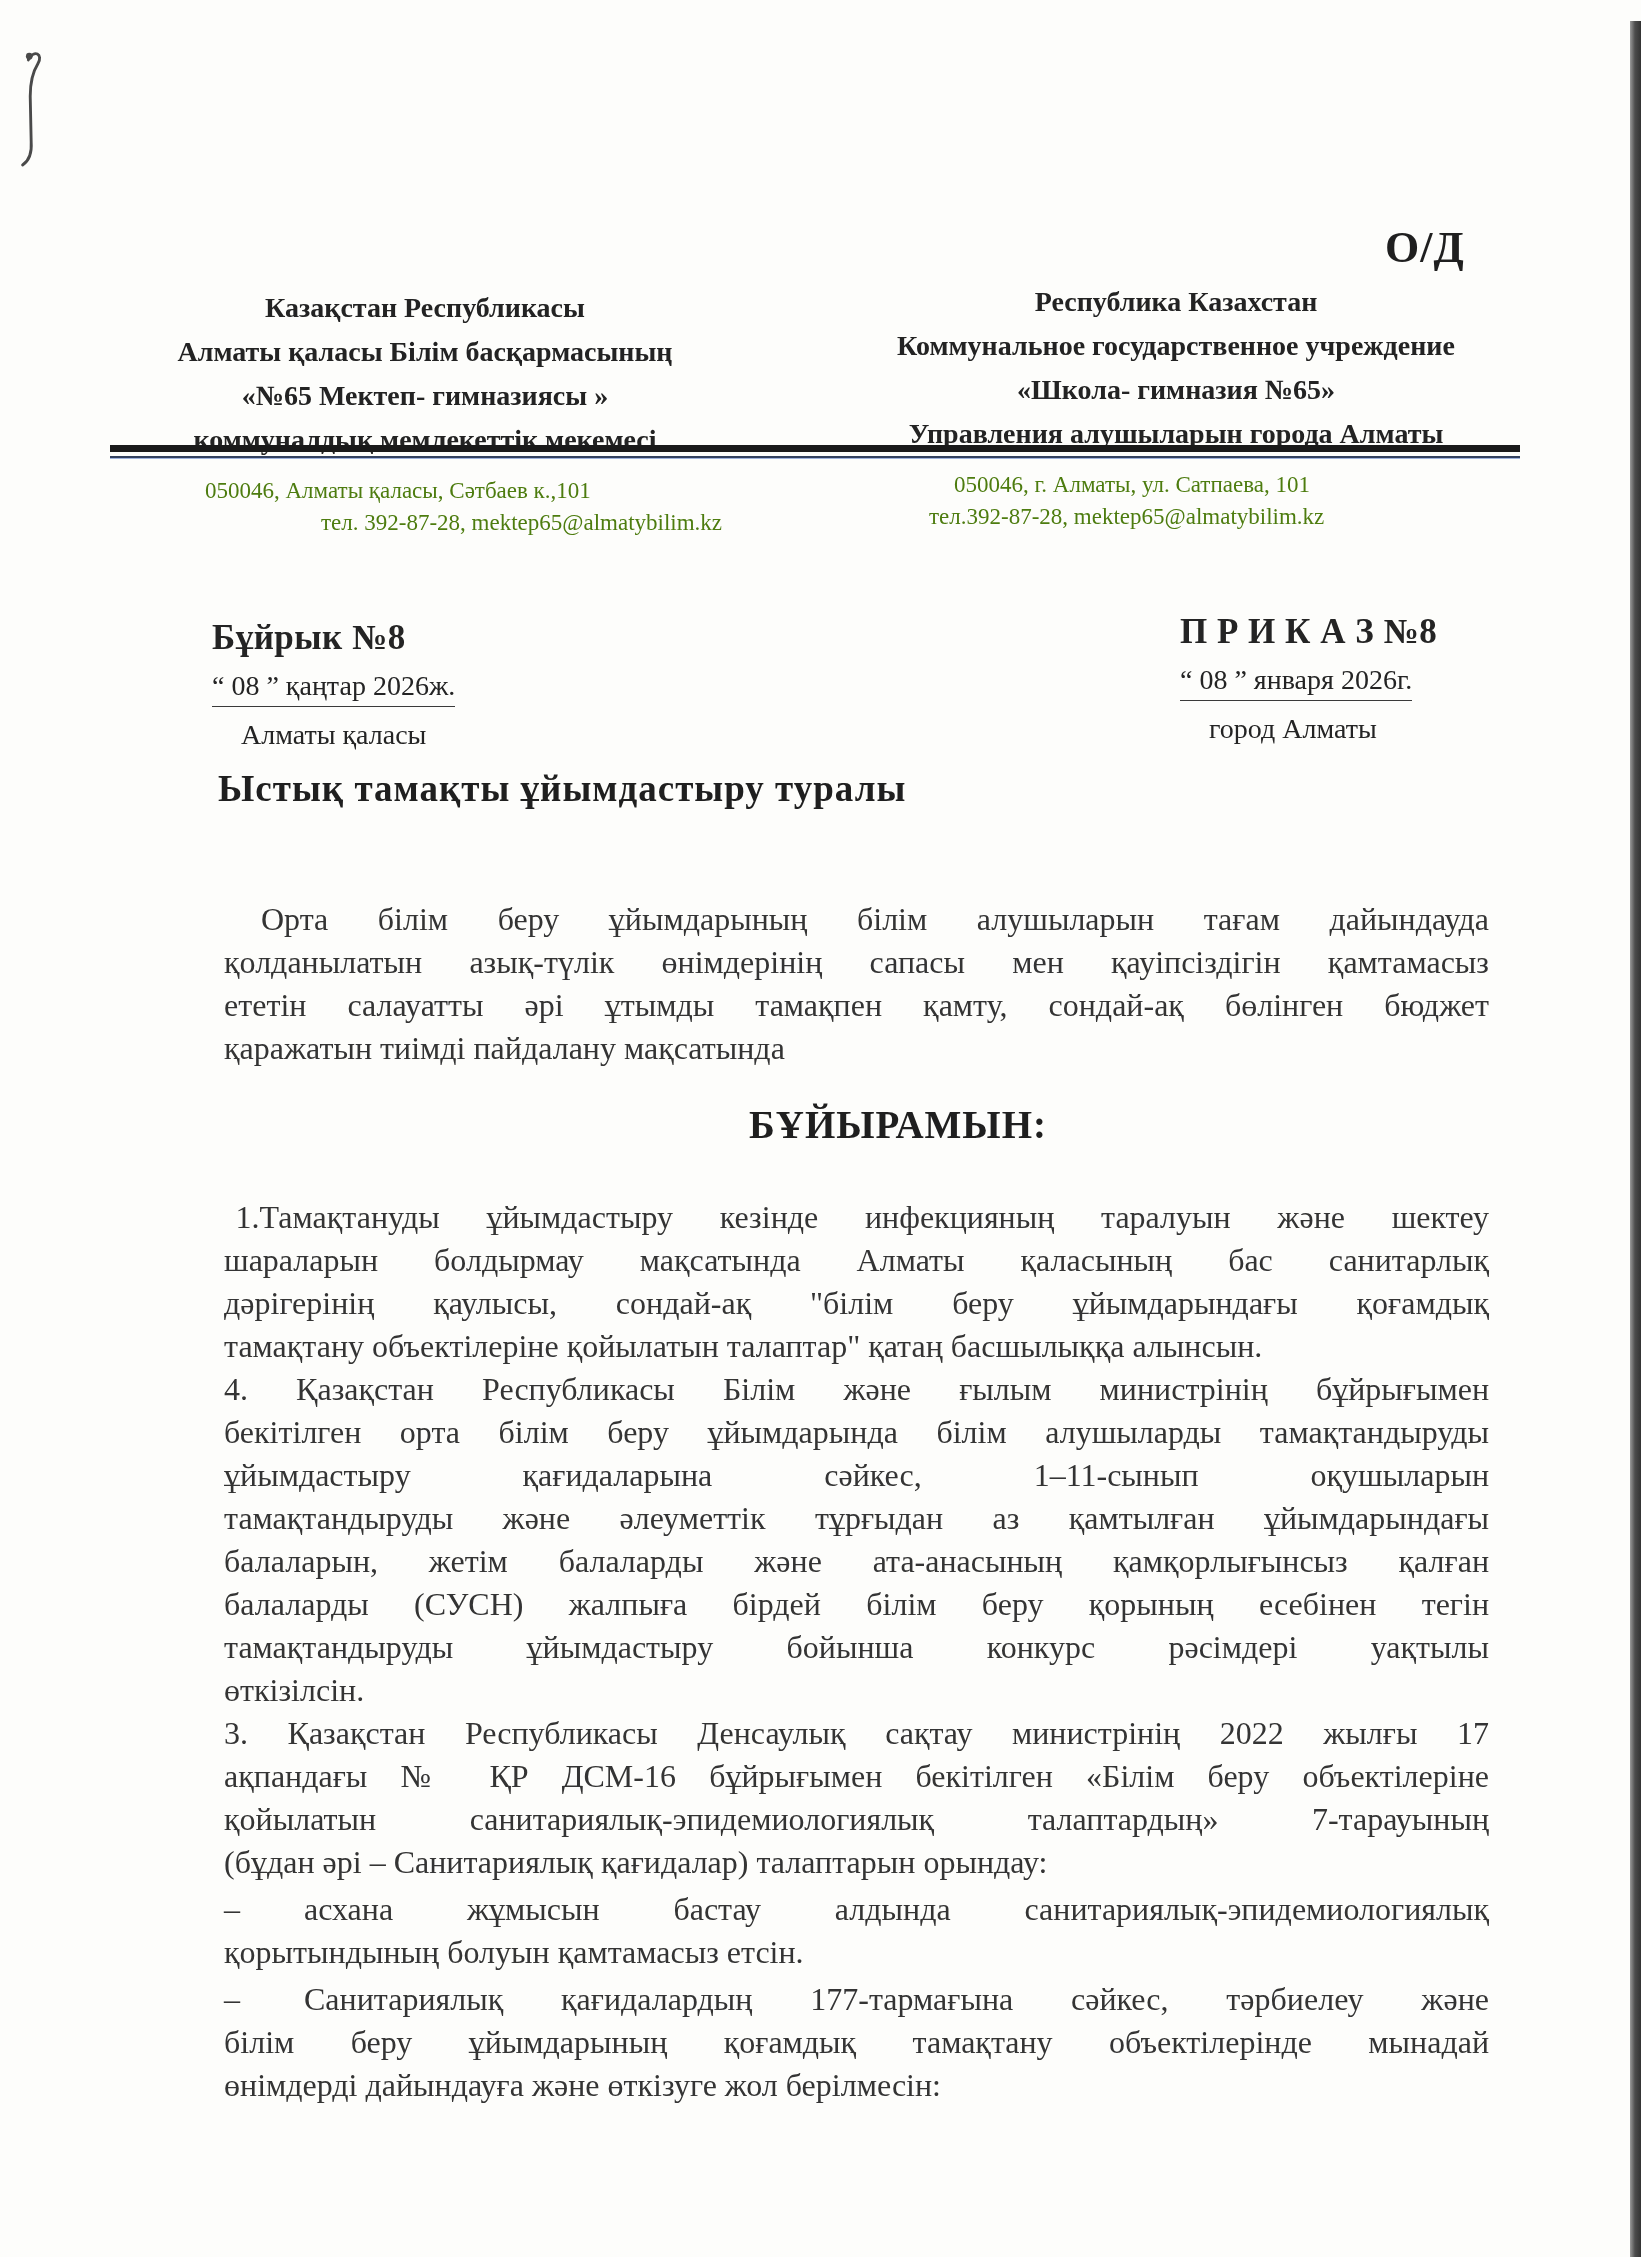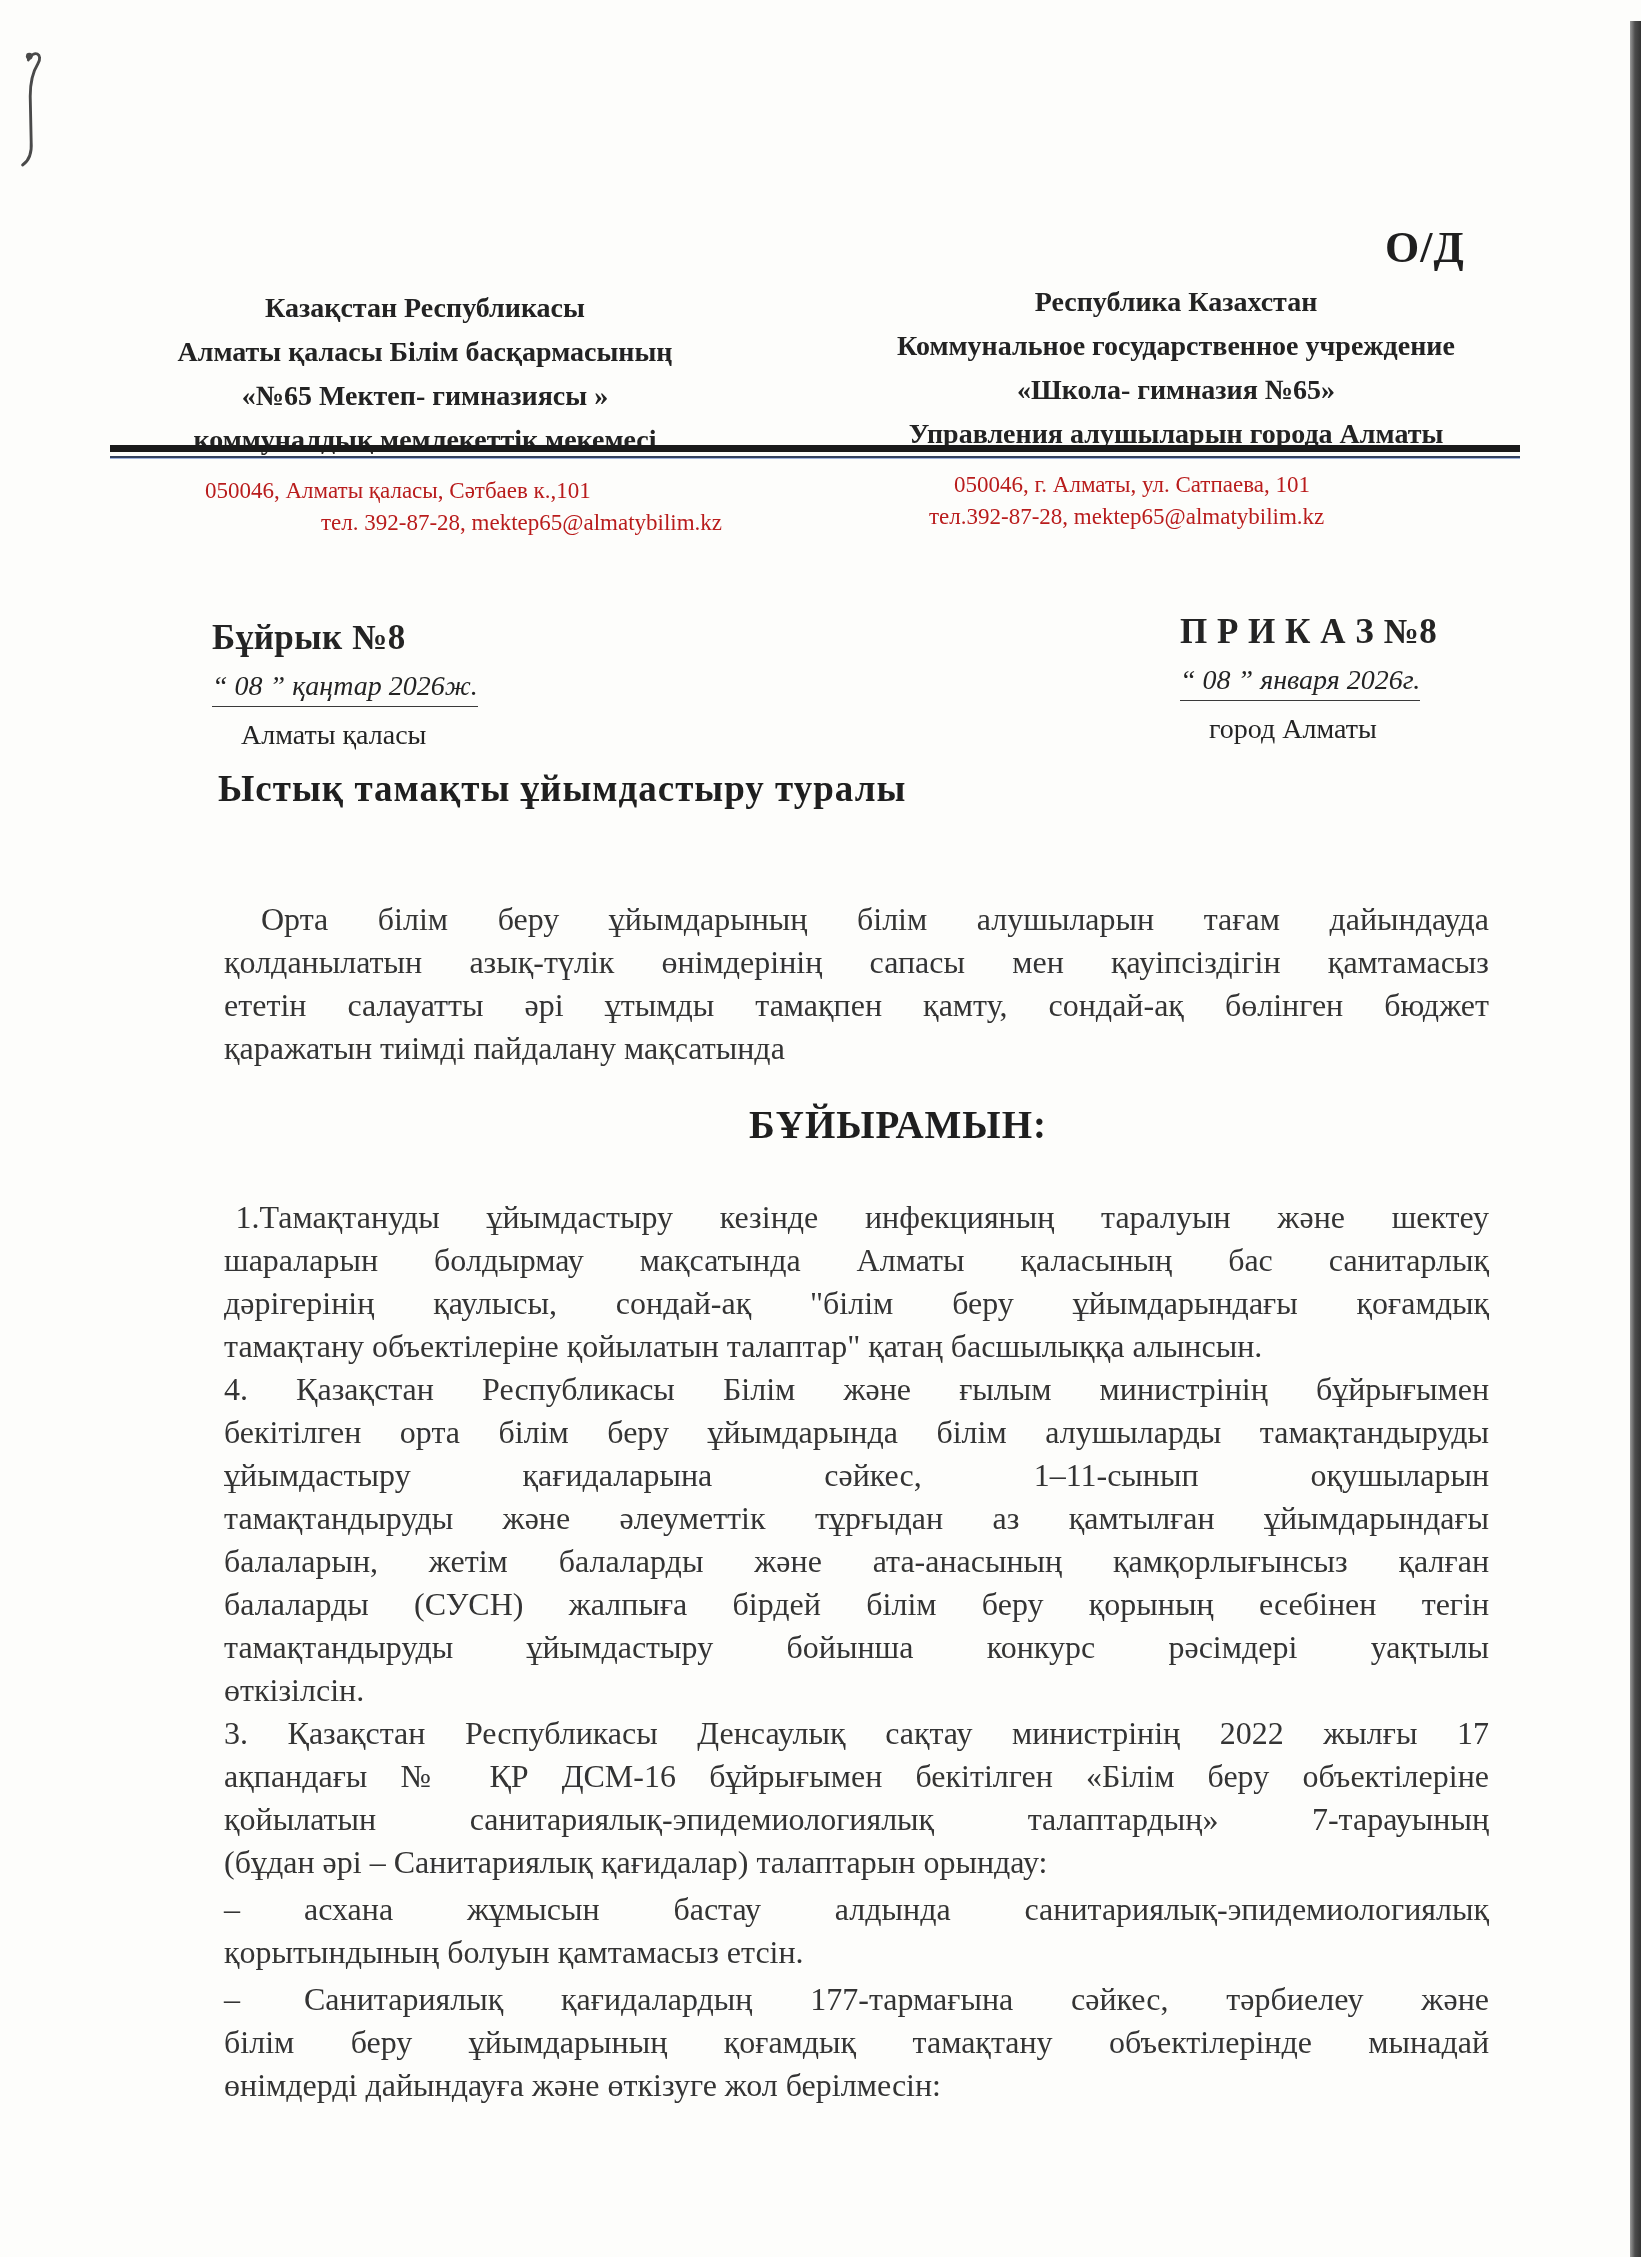--- a/index.html
+++ b/index.html
@@ -30,32 +30,32 @@
     font-size:28px;line-height:44px;color:#232323;}
   .lh-kk{top:286px;left:145px;width:560px;}
   .lh-ru{top:280px;left:838px;width:676px;}
 
   .divider{position:absolute;top:445px;left:110px;width:1410px;}
   .divider .bar1{height:6.8px;background:#1a1a1a;}
   .divider .gap{height:3.9px;}
   .divider .bar2{height:1.9px;background:#33415f;}
   .divider .bar3{height:1.9px;background:#9fb3dd;}
 
-  .contacts{font-size:23px;line-height:32px;color:#b91c1c;position:absolute;}
+  .contacts{font-size:23px;line-height:32px;color:#4d7c0f;position:absolute;}
   .contacts-kk{top:475px;left:205px;}
   .contacts-kk .l2{padding-left:116px;}
   .contacts-ru{top:469px;left:929px;}
   .contacts-ru .l1{padding-left:25px;}
 
   .order-block{position:absolute;color:#242424;}
   .order-kk{top:618px;left:212px;}
   .order-ru{top:612px;left:1180px;}
   .o-title{font-size:35px;font-weight:bold;letter-spacing:0.5px;}
   .o-date{margin-top:11.6px;font-size:28px;}
-  .o-date span{display:inline-block;border-bottom:1.9px solid #3a3a3a;padding-bottom:4.8px;font-style:italic;}
+  .o-date span{display:inline-block;border-bottom:1.9px solid #3a3a3a;padding-bottom:4.8px;}
   .o-city{margin-top:11.6px;font-size:28px;padding-left:29px;}
 
   .subject{
     position:absolute;top:767px;left:218px;
     font-size:37px;font-weight:bold;letter-spacing:1px;color:#1f1f1f;
   }
 
   .body-block{
     position:absolute;top:898px;left:224px;width:1265px;
     font-size:32px;line-height:43px;color:#343434;

